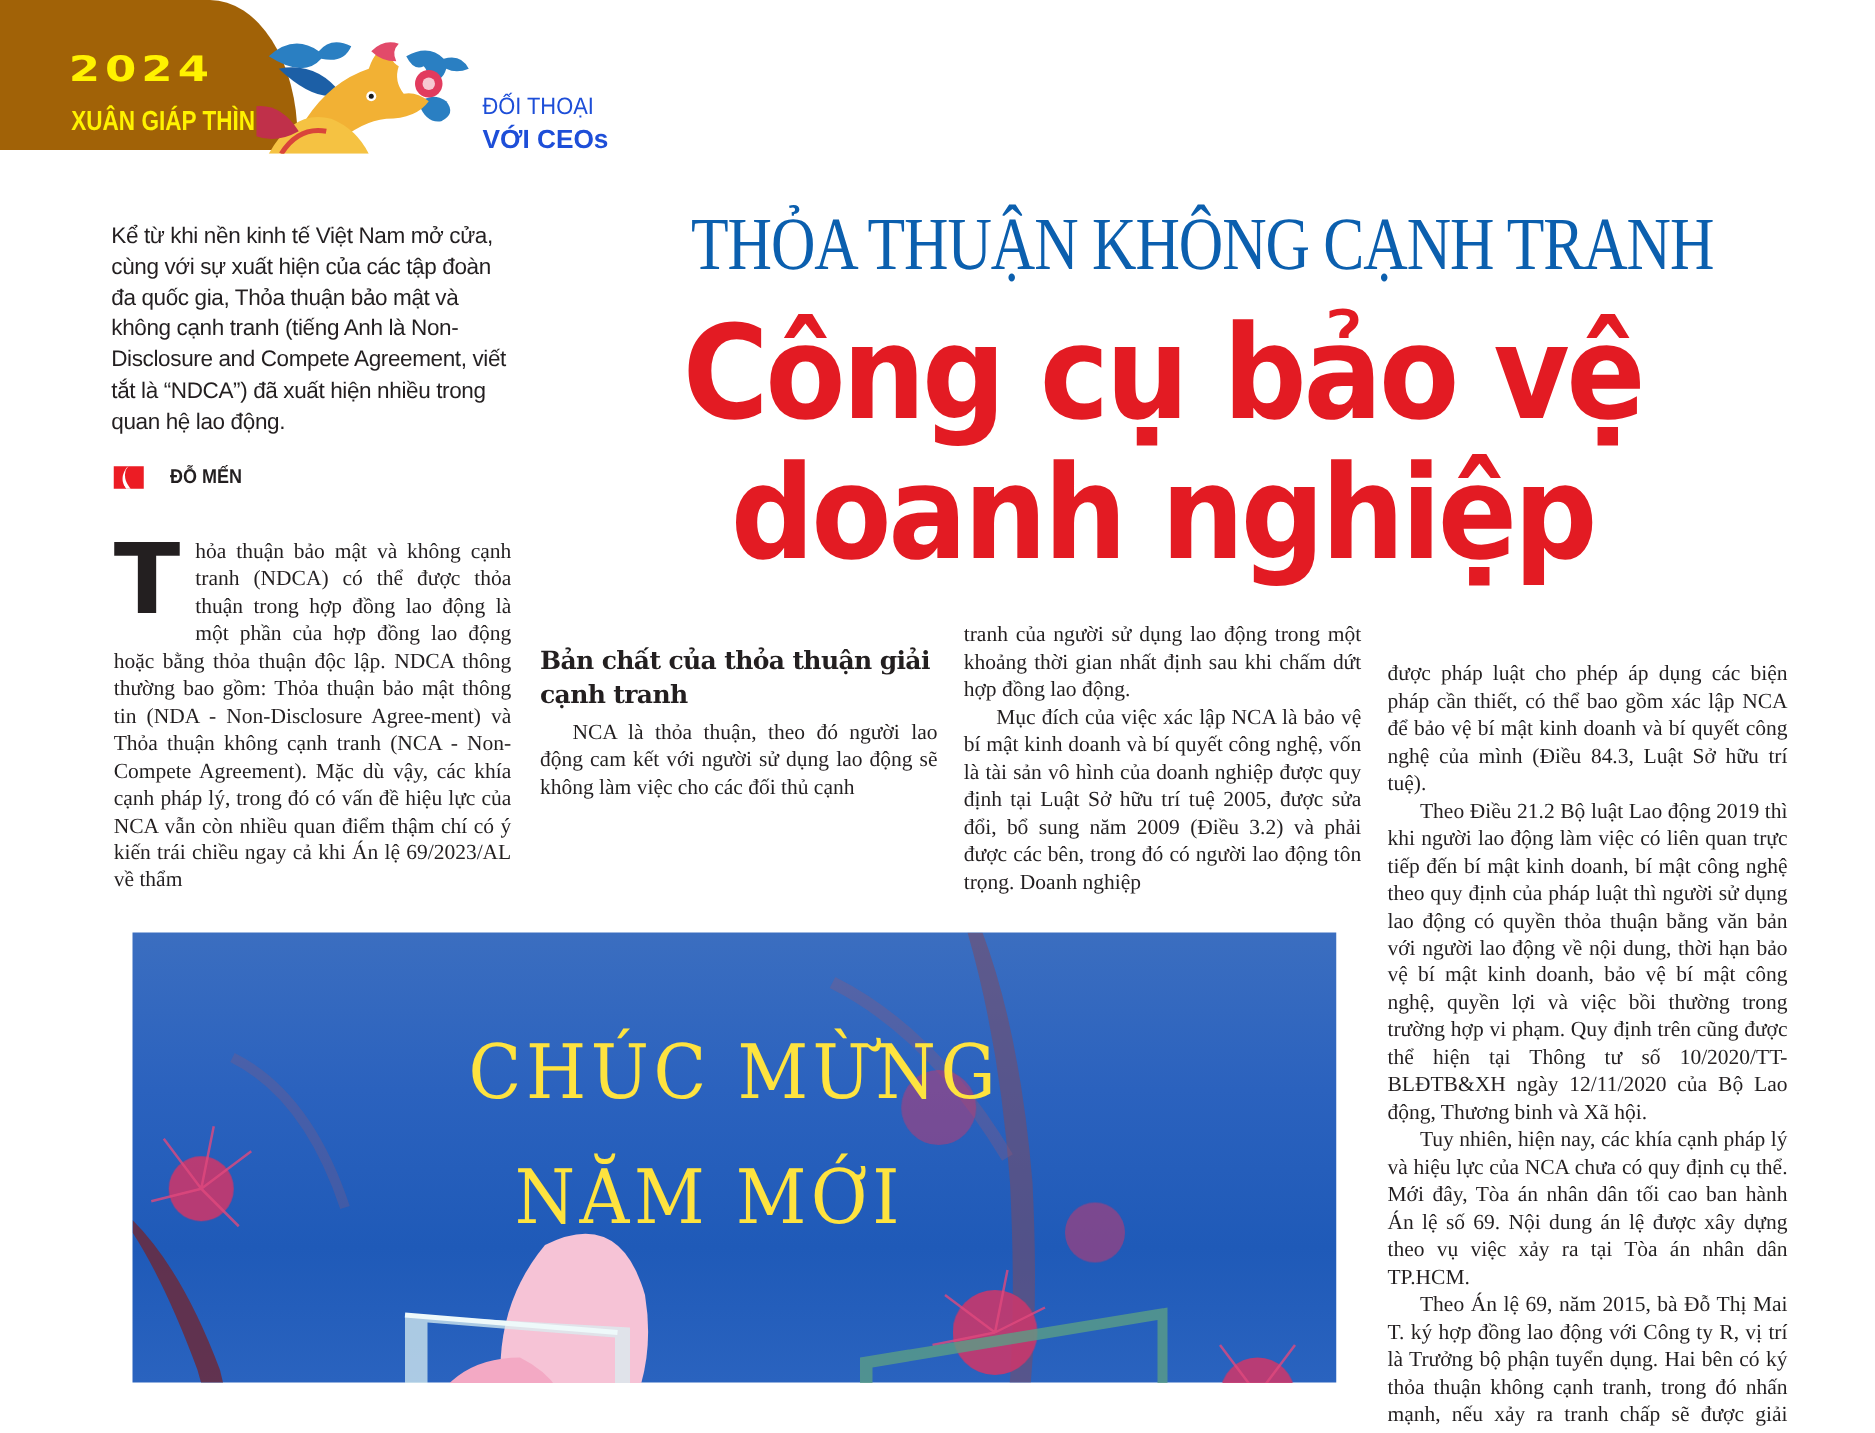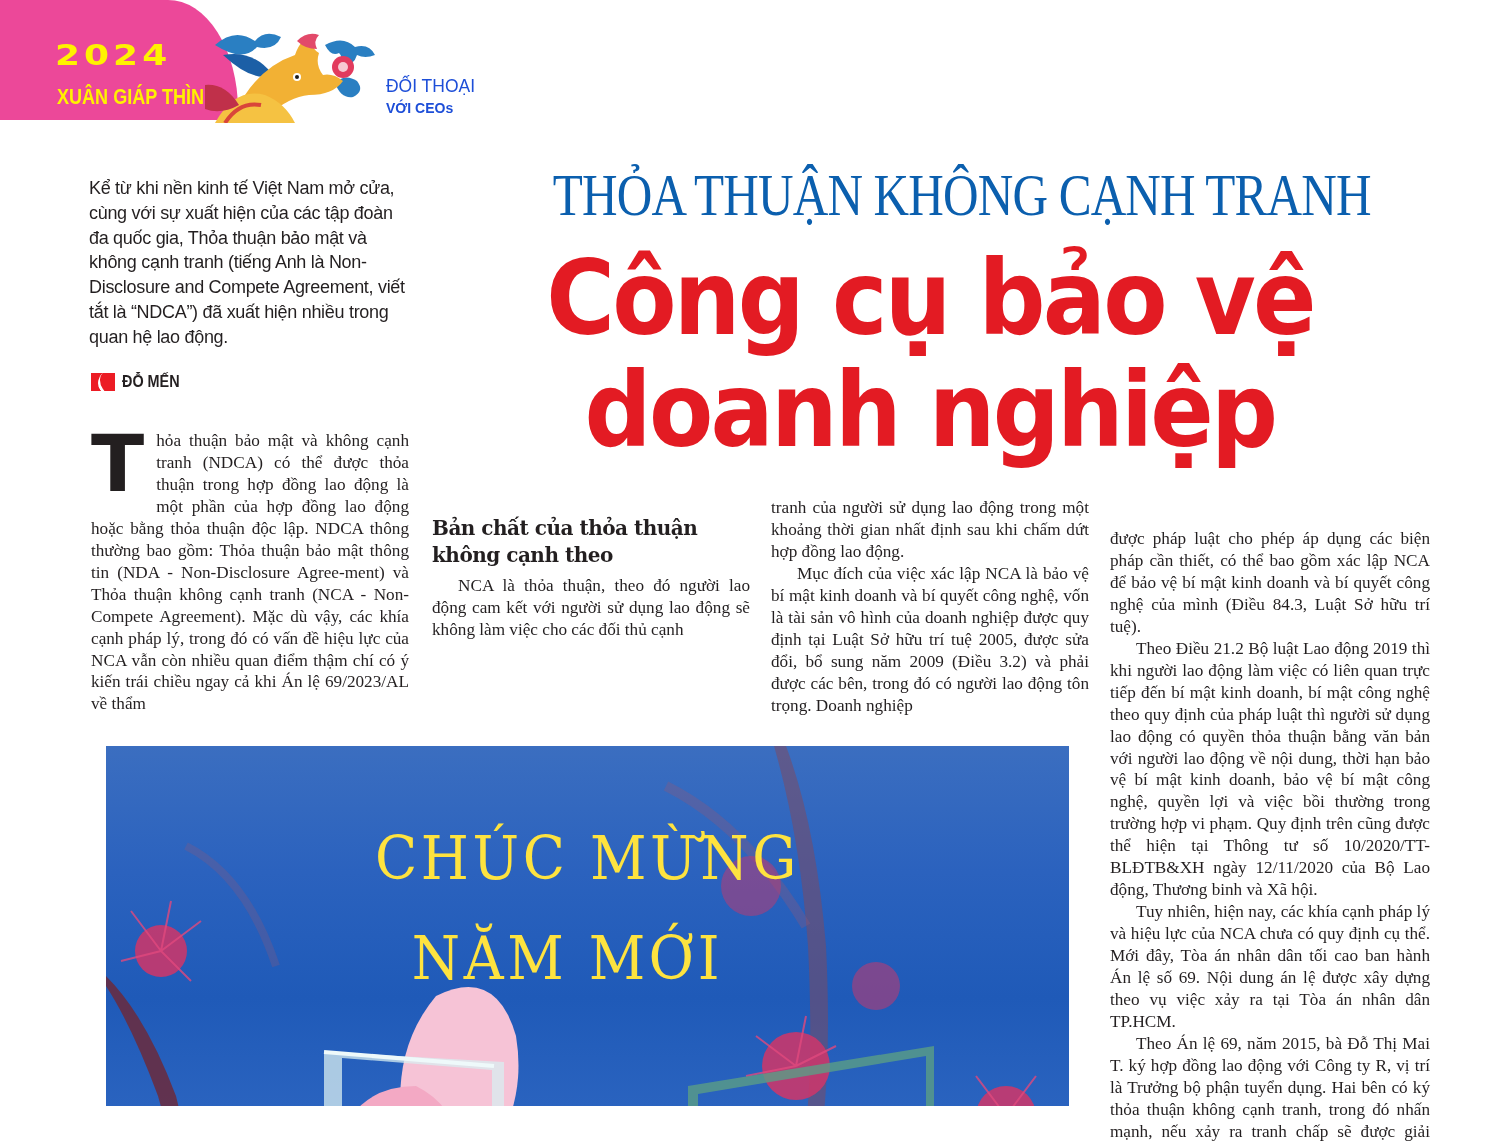--- a/index.html
+++ b/index.html
@@ -2,51 +2,51 @@
 <html><head>
 <meta charset="utf-8">
 <style>
   * { box-sizing: border-box; margin: 0; padding: 0; }
   html, body { width: 1500px; height: 1146px; overflow: hidden; background: #ffffff; }
   body { position: relative; font-family: "DejaVu Serif", serif; color: #231f20; }
 
   
   .band {
     position: absolute; left: 0; top: 0; width: 238px; height: 120px;
-    background: #ec4899;
+    background: #a16207;
     border-top-right-radius: 70px 110px;
   }
   .band-year {
     position: absolute; left: 55px; top: 42px; width: 150px;
     font-family: "DejaVu Sans", sans-serif; font-weight: bold;
     font-size: 36px; letter-spacing: 4px; color: #fff200; line-height: 1;
     transform: scaleY(0.78); transform-origin: left top;
   }
   .band-sub {
     position: absolute; left: 57px; top: 86px;
     font-family: "Liberation Sans", sans-serif; font-weight: bold;
     font-size: 22px; color: #fff200; line-height: 1;
     transform: scaleX(0.82); transform-origin: left top; white-space: nowrap;
   }
   .dragon { position: absolute; left: 205px; top: 25px; width: 175px; height: 98px; }
   .section-label {
     position: absolute; left: 386px; top: 76px;
     font-family: "Liberation Sans", sans-serif; color: #1d4ed8; line-height: 1;
   }
   .section-l1 { font-size: 19px; font-weight: normal; display: block; transform: scaleX(0.92); transform-origin: left; }
-  .section-l2 { font-size: 14px; font-weight: bold; display: block; margin-top: 6px; }
+  .section-l2 { font-size: 21px; font-weight: bold; display: block; margin-top: 6px; }
 
   
   .sapo {
     position: absolute; left: 89px; top: 176px; width: 322px;
     font-family: "Liberation Sans", sans-serif; font-size: 18px; line-height: 24.8px;
     color: #231f20; letter-spacing: -0.3px;
   }
   .byline {
-    position: absolute; left: 91px; top: 373px; display: flex; align-items: center; gap: 7px;
+    position: absolute; left: 91px; top: 373px; display: flex; align-items: center; gap: 21px;
   }
   .byline-icon { width: 24px; height: 18px; background: #ec1c24; position: relative; overflow: hidden; }
   .byline-icon::before {
     content: ""; position: absolute; left: 6px; top: -2px; width: 20px; height: 22px;
     border-left: 3px solid #fff; border-radius: 60% 0 0 0; transform: rotate(-35deg);
   }
   .byline-name {
     font-family: "Liberation Sans", sans-serif; font-weight: bold; font-size: 16px;
     color: #231f20; transform: scaleX(0.9); transform-origin: left;
   }
@@ -143,21 +143,21 @@
   <span>Công cụ bảo vệ</span><br>
   <span>doanh nghiệp</span>
 </h1>
 
 <div class="col col1">
   <span class="dropcap">T</span>
   <p>hỏa thuận bảo mật và không cạnh tranh (NDCA) có thể được thỏa thuận trong hợp đồng lao động là một phần của hợp đồng lao động hoặc bằng thỏa thuận độc lập. NDCA thông thường bao gồm: Thỏa thuận bảo mật thông tin (NDA - Non-Disclosure Agree-ment) và Thỏa thuận không cạnh tranh (NCA - Non-Compete Agreement). Mặc dù vậy, các khía cạnh pháp lý, trong đó có vấn đề hiệu lực của NCA vẫn còn nhiều quan điểm thậm chí có ý kiến trái chiều ngay cả khi Án lệ 69/2023/AL về thẩm</p>
 </div>
 
 <div class="col col2">
-  <h2 class="subhead">Bản chất của thỏa thuận không cạnh theo</h2>
+  <h2 class="subhead">Bản chất của thỏa thuận giải cạnh tranh</h2>
   <p class="ind">NCA là thỏa thuận, theo đó người lao động cam kết với người sử dụng lao động sẽ không làm việc cho các đối thủ cạnh</p>
 </div>
 
 <div class="col col3">
   <p>tranh của người sử dụng lao động trong một khoảng thời gian nhất định sau khi chấm dứt hợp đồng lao động.</p>
   <p class="ind">Mục đích của việc xác lập NCA là bảo vệ bí mật kinh doanh và bí quyết công nghệ, vốn là tài sản vô hình của doanh nghiệp được quy định tại Luật Sở hữu trí tuệ 2005, được sửa đổi, bổ sung năm 2009 (Điều 3.2) và phải được các bên, trong đó có người lao động tôn trọng. Doanh nghiệp</p>
 </div>
 
 <div class="col col4">
   <p>được pháp luật cho phép áp dụng các biện pháp cần thiết, có thể bao gồm xác lập NCA để bảo vệ bí mật kinh doanh và bí quyết công nghệ của mình (Điều 84.3, Luật Sở hữu trí tuệ).</p>

